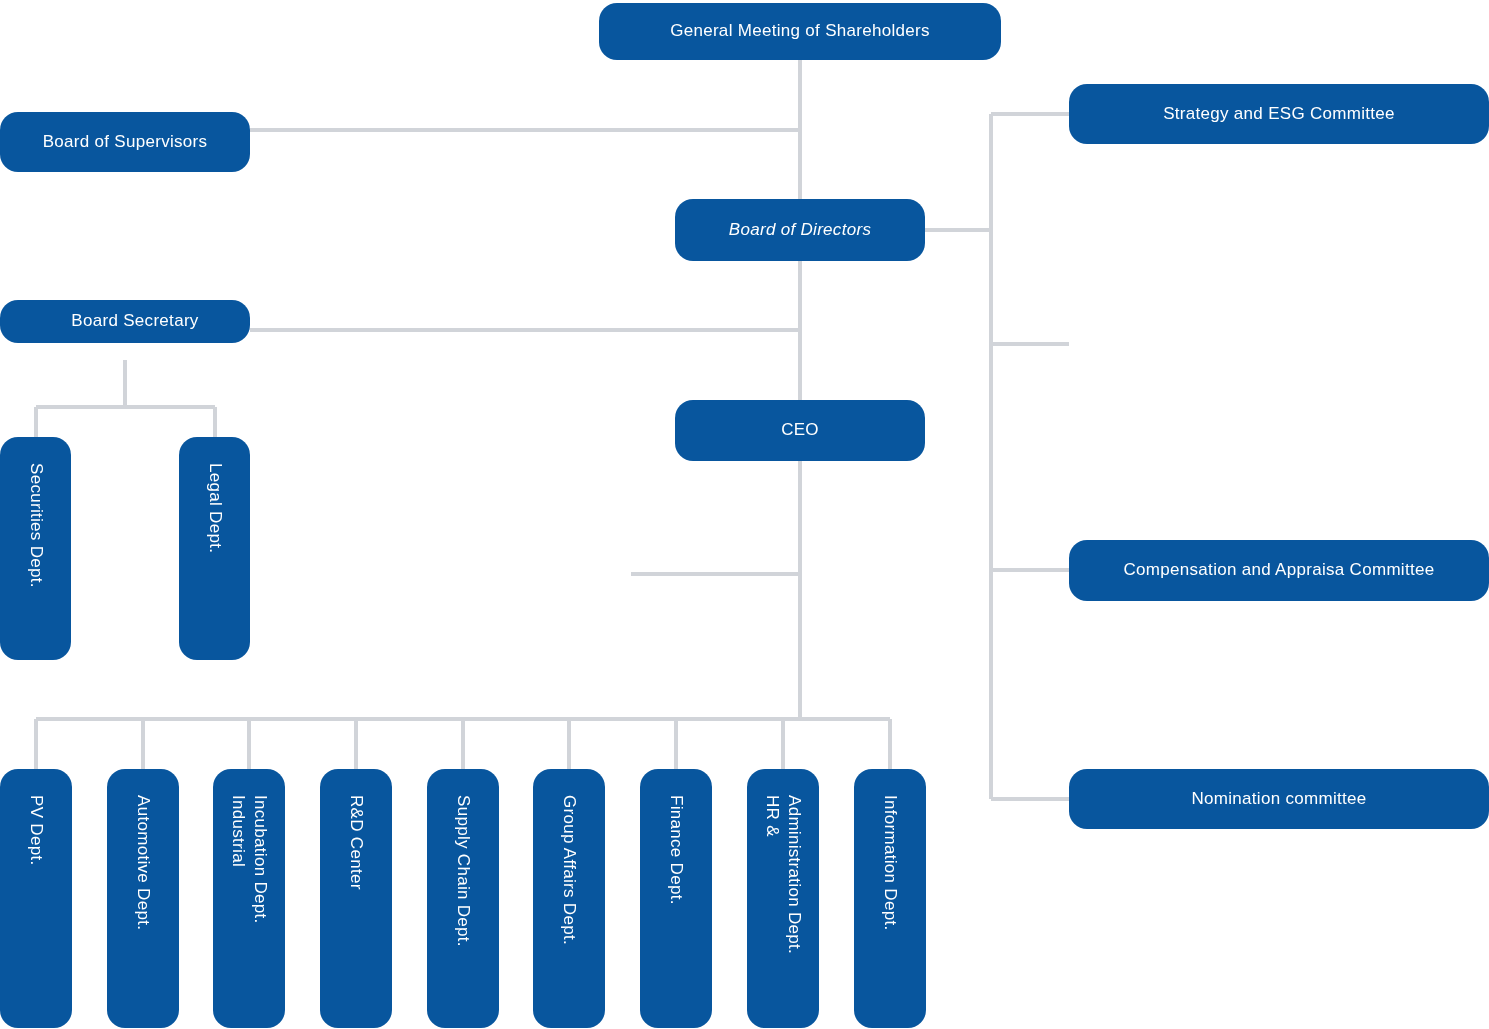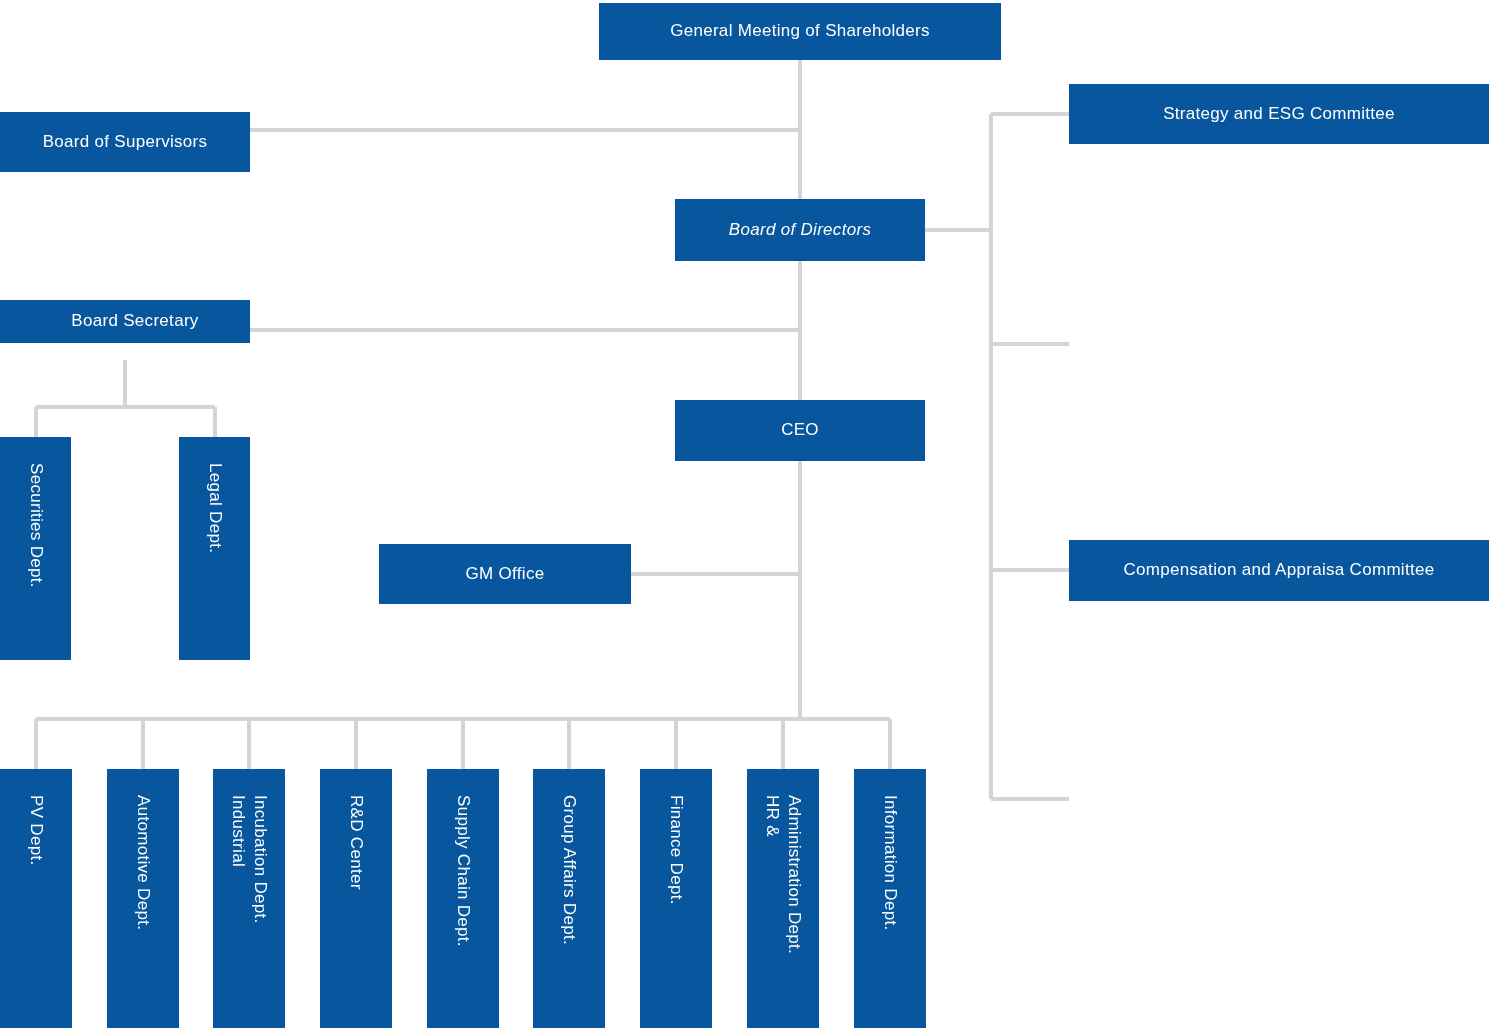--- a/index.html
+++ b/index.html
@@ -26,20 +26,21 @@
   .line.v { width: 4px; }
   .node {
     position: absolute;
     background: var(--blue);
     color: var(--label);
     box-sizing: border-box;
     display: flex;
     font-size: 17px;
     font-weight: 500;
     letter-spacing: 0.3px;
+    border-radius: 18px;
   }
   .node span {
     white-space: pre-line;
     line-height: 1.3;
   }
   .node.h {
     align-items: center;
     justify-content: center;
     text-align: center;
   }
@@ -92,28 +93,28 @@
     </div>
     <div class="node h" style="left: 675px; top: 199px; width: 250px; height: 62px; font-style: italic;">
       <span>Board of Directors</span>
     </div>
     <div class="node h" style="left: 0px; top: 300px; width: 250px; height: 43px; padding-left: 20px;">
       <span>Board Secretary</span>
     </div>
     <div class="node h" style="left: 675px; top: 400px; width: 250px; height: 61px;">
       <span>CEO</span>
     </div>
-    <div class="node h" style="left: 379px; top: 544px; width: 252px; height: 60px;">
-      <span>GM Office</span>
-    </div>
     <div class="node h" style="left: 1069px; top: 84px; width: 420px; height: 60px;">
       <span>Strategy and ESG Committee</span>
     </div>
     <div class="node h" style="left: 1069px; top: 540px; width: 420px; height: 61px; justify-content: center;">
       <span>Compensation and Appraisa Committee</span>
+    </div>
+    <div class="node h" style="left: 1069px; top: 769px; width: 420px; height: 60px;">
+      <span>Nomination committee</span>
     </div>
     <div class="node v" style="left: 0px; top: 437px; width: 71px; height: 223px;">
       <span>Securities Dept.</span>
     </div>
     <div class="node v" style="left: 179px; top: 437px; width: 71px; height: 223px;">
       <span>Legal Dept.</span>
     </div>
     <div class="node v" style="left: 0px; top: 769px; width: 72px; height: 259px;">
       <span>PV Dept.</span>
     </div>

